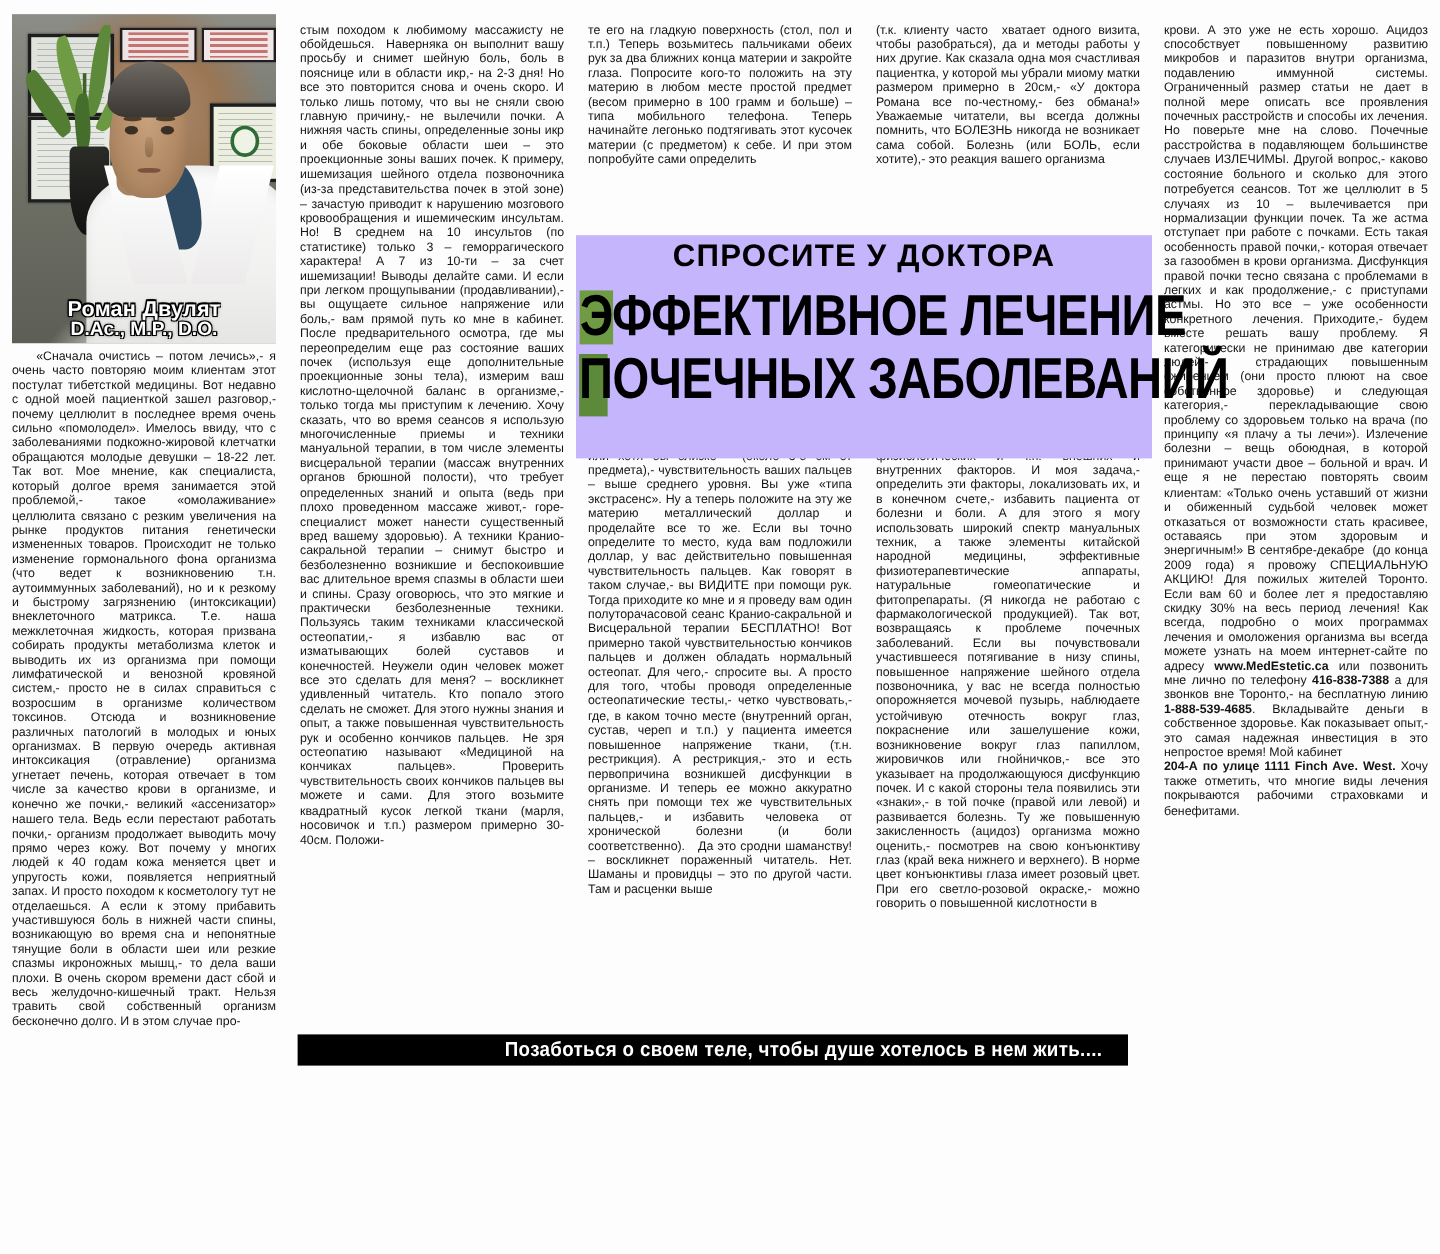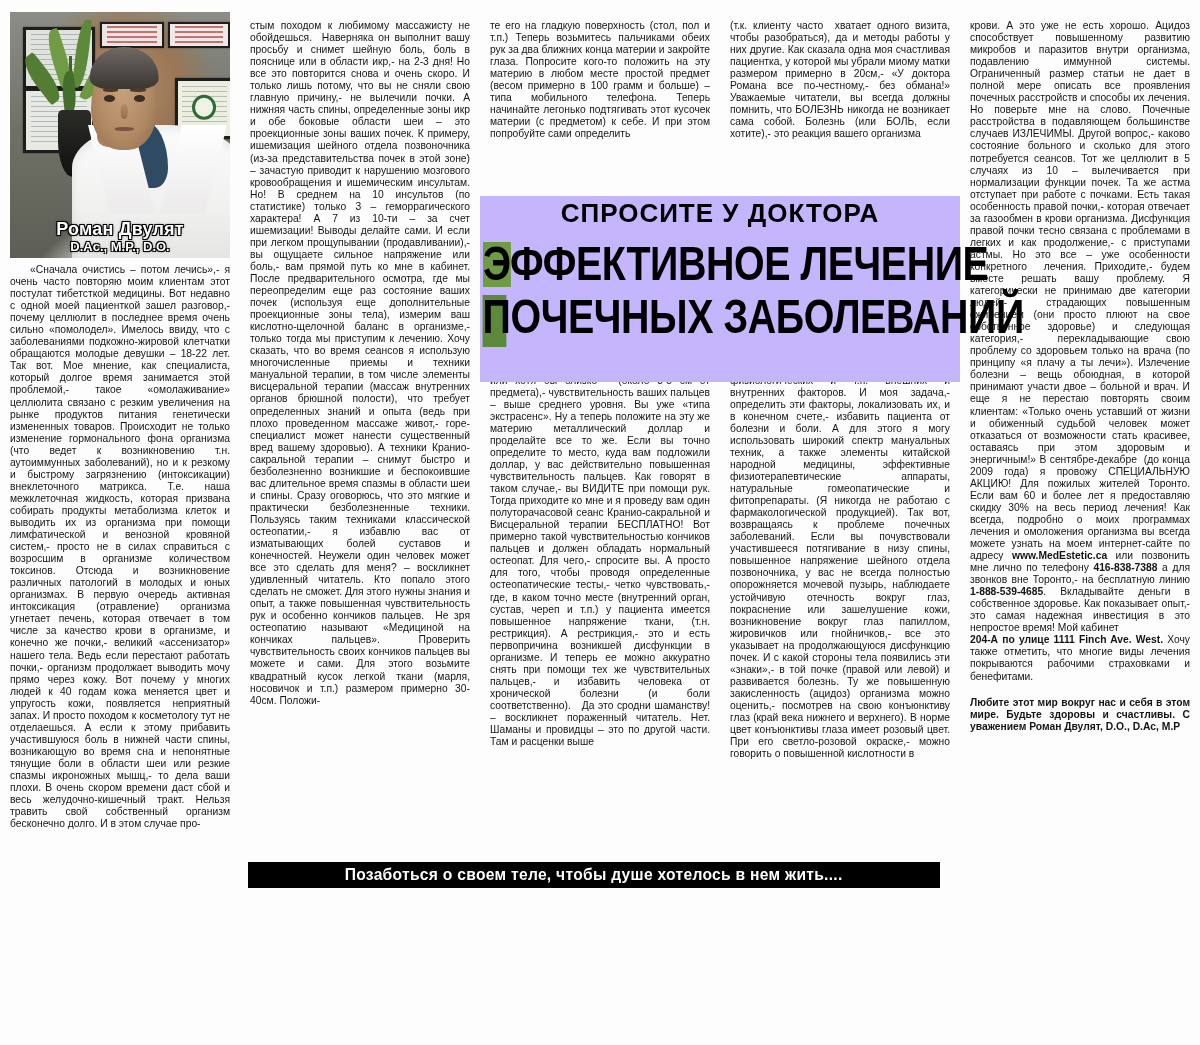--- a/index.html
+++ b/index.html
@@ -47,21 +47,21 @@
     color: #141414;
     margin: 0 0 0 0;
     white-space: pre-wrap;
     font-family: "Liberation Sans", sans-serif;
   }
 
   
   .photo-wrap {
     position: relative;
     width: 100%;
-    height: 246px;
+    height: 274px;
     margin: -8px 0 6px 0;
     overflow: hidden;
     background: #6d6a60;
   }
   .photo {
     position: absolute;
     inset: 0;
     background:
       radial-gradient(ellipse 70% 52% at 53% 118%, #f2f2f0 0%, #e6e6e2 34%, rgba(230,230,226,0) 66%),
       radial-gradient(circle at 52% 30%, #b08e6f 0%, #9a7655 26%, rgba(154,118,85,0) 44%),
@@ -161,21 +161,21 @@
   }
   .caption-name {
     font-size: 18px;
     font-weight: bold;
     color: #ffffff;
     letter-spacing: .2px;
     text-shadow: 1px 1px 0 #000, -1px 1px 0 #000, 1px -1px 0 #000, -1px -1px 0 #000, 0 0 3px #000;
     line-height: 20px;
   }
   .caption-creds {
-    font-size: 13px;
+    font-size: 16px;
     font-weight: bold;
     color: #ffffff;
     text-shadow: 1px 1px 0 #000, -1px 1px 0 #000, 1px -1px 0 #000, -1px -1px 0 #000, 0 0 3px #000;
     line-height: 15px;
   }
 
   
   .headline-zone {
     position: absolute;
     left: 480px;
@@ -213,21 +213,21 @@
     position: absolute;
     left: 248px;
     top: 862px;
     width: 692px;
     height: 26px;
     background: #000000;
     color: #ffffff;
     z-index: 6;
     display: flex;
     align-items: center;
-    justify-content: center;
+    justify-content: flex-end;
   }
   .banner-text {
     font-family: "Liberation Sans Narrow", "Liberation Sans", sans-serif;
     font-weight: bold;
     font-size: 17px;
     letter-spacing: .3px;
     transform: scaleX(0.92);
     white-space: nowrap;
   }
   .shape-gap { height: 186px; }
@@ -303,21 +303,20 @@
     </div>
 
     <div class="col">
       <p class="body-text">(т.к. клиенту часто  хватает одного визита, чтобы разобраться), да и методы работы у них другие. Как сказала одна моя счастливая пациентка, у которой мы убрали миому матки размером примерно в 20см,- «У доктора Романа все по-честному,- без обмана!» Уважаемые читатели, вы всегда должны помнить, что БОЛЕЗНЬ никогда не возникает сама собой. Болезнь (или БОЛЬ, если хотите),- это реакция вашего организма</p>
       <div class="shape-gap"></div>
       <p class="body-text">на повреждения, которые он получил в данный момент времени,- будучи под воздействием психологических, экологических, социальных, физических, физиологических и т.п. внешних и внутренних факторов. И моя задача,- определить эти факторы, локализовать их, и в конечном счете,- избавить пациента от болезни и боли. А для этого я могу использовать широкий спектр мануальных техник, а также элементы китайской народной медицины, эффективные физиотерапевтические аппараты, натуральные гомеопатические и фитопрепараты. (Я никогда не работаю с фармакологической продукцией). Так вот, возвращаясь к проблеме почечных заболеваний. Если вы почувствовали участившееся потягивание в низу спины, повышенное напряжение шейного отдела позвоночника, у вас не всегда полностью опорожняется мочевой пузырь, наблюдаете устойчивую отечность вокруг глаз, покраснение или зашелушение кожи, возникновение вокруг глаз папиллом, жировичков или гнойничков,- все это указывает на продолжающуюся дисфункцию почек. И с какой стороны тела появились эти «знаки»,- в той почке (правой или левой) и развивается болезнь. Ту же повышенную закисленность (ацидоз) организма можно оценить,- посмотрев на свою конъюнктиву глаз (край века нижнего и верхнего). В норме цвет конъюнктивы глаза имеет розовый цвет. При его светло-розовой окраске,- можно говорить о повышенной кислотности в</p>
     </div>
 
     <div class="col">
       <p class="body-text"><span>крови. А это уже не есть хорошо. Ацидоз способствует повышенному развитию микробов и паразитов внутри организма, подавлению иммунной системы. Ограниченный размер статьи не дает в полной мере описать все проявления почечных расстройств и способы их лечения. Но поверьте мне на слово. Почечные расстройства в подавляющем большинстве случаев ИЗЛЕЧИМЫ. Другой вопрос,- каково состояние больного и сколько для этого потребуется сеансов. Тот же целлюлит в 5 случаях из 10 – вылечивается при нормализации функции почек. Та же астма отступает при работе с почками. Есть такая особенность правой почки,- которая отвечает за газообмен в крови организма. Дисфункция правой почки тесно связана с проблемами в легких и как продолжение,- с приступами астмы. Но это все – уже особенности конкретного  лечения. Приходите,- будем вместе решать вашу проблему. Я категорически не принимаю две категории людей,-  страдающих повышенным ожирением (они просто плюют на свое собственное здоровье) и следующая категория,-  перекладывающие свою проблему со здоровьем только на врача (по принципу «я плачу а ты лечи»). Излечение болезни – вещь обоюдная, в которой принимают участи двое – больной и врач. И еще я не перестаю повторять своим клиентам: «Только очень уставший от жизни и обиженный судьбой человек может отказаться от возможности стать красивее, оставаясь при этом здоровым и энергичным!» В сентябре-декабре  (до конца 2009 года) я провожу СПЕЦИАЛЬНУЮ АКЦИЮ! Для пожилых жителей Торонто. Если вам 60 и более лет я предоставляю скидку 30% на весь период лечения! Как всегда, подробно о моих программах лечения и омоложения организма вы всегда можете узнать на моем интернет-сайте по адресу </span><b>www.MedEstetic.ca</b><span> или позвонить мне лично по телефону </span><b>416-838-7388</b><span> а для звонков вне Торонто,- на бесплатную линию </span><b>1-888-539-4685</b><span>. Вкладывайте деньги в собственное здоровье. Как показывает опыт,- это самая надежная инвестиция в это непростое время! Мой кабинет</span><br><b>204-А по улице 1111 Finch Ave. West.</b><span> Хочу также отметить, что многие виды лечения покрываются рабочими страховками и бенефитами.</span></p>
-      <p class="body-text" style="margin-top:14px;"><b>Любите этот мир вокруг нас и себя в этом мире. Будьте здоровы и счастливы. С уважением Роман Двулят, D.O., D.Ac, M.P</b></p>
     </div>
 
   </div>
 
   <div class="headline-zone">
     <div class="kicker">СПРОСИТЕ  У ДОКТОРА</div>
     <div class="headline l1">ЭФФЕКТИВНОЕ ЛЕЧЕНИЕ</div>
     <div class="headline l2">ПОЧЕЧНЫХ ЗАБОЛЕВАНИЙ</div>
   </div>
 

